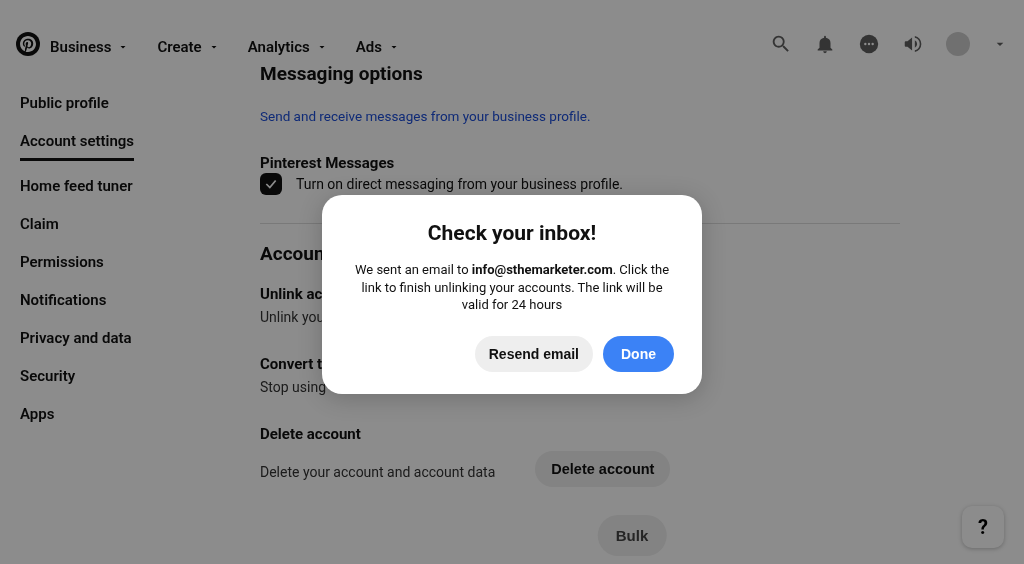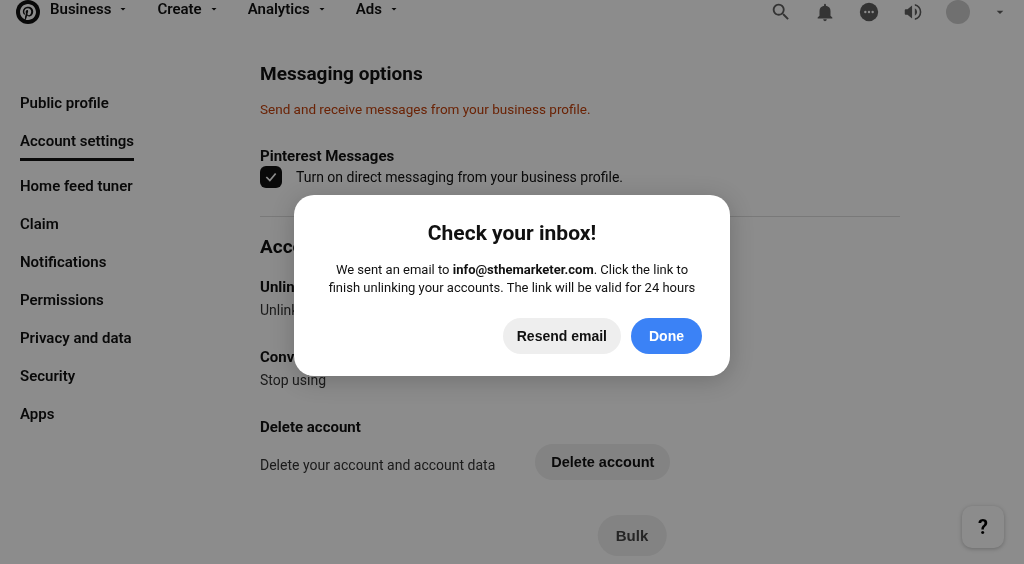--- a/index.html
+++ b/index.html
@@ -1,37 +1,37 @@
 <!DOCTYPE html>
 <html><head>
   <meta charset="utf-8">
   <style>
     * { box-sizing: border-box; margin: 0; padding: 0; }
     html, body { width: 1024px; height: 564px; overflow: hidden; font-family: -apple-system, BlinkMacSystemFont, "Segoe UI", Roboto, Helvetica, Arial, sans-serif; background: #fff; position: relative; }
 
     
-    .topbar { display: flex; align-items: flex-start; height: 56px; padding: 0 16px; }
+    .topbar { display: flex; align-items: flex-end; height: 56px; padding: 0 16px; }
     .logo { width: 24px; height: 24px; border-radius: 50%; background: #111; display: flex; align-items: center; justify-content: center; margin-right: 10px; }
     .logo svg { width: 16px; height: 16px; fill: #fff; }
     .nav-left { display: flex; align-items: center; gap: 28px; }
     .nav-item { display: flex; align-items: center; gap: 6px; font-size: 15px; font-weight: 600; color: #111; cursor: pointer; }
     .chevron { width: 12px; height: 12px; fill: #111; }
     .nav-right { margin-left: auto; display: flex; align-items: center; gap: 22px; }
     .nav-icon { width: 22px; height: 22px; fill: #5f5f5f; cursor: pointer; }
     .avatar { width: 24px; height: 24px; border-radius: 50%; background: #ccc; }
 
     
     .page { display: flex; height: calc(564px - 56px); }
     .sidebar { width: 240px; padding: 28px 0 0 20px; }
     .sidebar-item { font-size: 15px; font-weight: 600; color: #111; padding: 10px 0; cursor: pointer; width: fit-content; }
     .sidebar-item.active { border-bottom: 3px solid #111; padding-bottom: 8px; margin-bottom: 6px; }
 
     .content { flex: 1; padding: 6px 40px 0 20px; position: relative; }
     .section-title { font-size: 19px; font-weight: 700; color: #111; margin-top: 0; }
-    .section-sub { font-size: 13.5px; color: #c2410c; margin-top: 16px; }
+    .section-sub { font-size: 13.5px; color: #1d4ed8; margin-top: 23px; }
     .subheading { font-size: 15px; font-weight: 700; color: #111; margin-top: 30px; }
 
     .checkbox-row { display: flex; align-items: center; gap: 14px; margin-top: 1px; }
     .checkbox { width: 22px; height: 22px; border-radius: 6px; background: #111; display: flex; align-items: center; justify-content: center; }
     .checkbox svg { width: 14px; height: 14px; stroke: #fff; stroke-width: 3; fill: none; }
     .checkbox-label { font-size: 14px; color: #111; }
 
     .divider { border: none; border-top: 1px solid #ddd; margin: 28px 0 18px; max-width: 640px; }
 
     .muted-text { font-size: 14px; color: #333; margin-top: 6px; max-width: 640px; }
@@ -43,21 +43,21 @@
     .footer-actions { position: absolute; bottom: 8px; left: 50%; transform: translateX(-50%); display: flex; gap: 18px; }
     .footer-btn { background: #eee; border: none; border-radius: 22px; padding: 12px 18px; font-size: 15px; font-weight: 600; color: #444; cursor: pointer; }
 
     
     .help-btn { position: absolute; right: 20px; bottom: 16px; width: 42px; height: 42px; border-radius: 10px; background: #fff; box-shadow: 0 1px 4px rgba(0,0,0,0.25); display: flex; align-items: center; justify-content: center; font-weight: 700; font-size: 20px; cursor: pointer; }
 
     
     .overlay { position: absolute; inset: 0; background: rgba(0,0,0,0.45); }
 
     
-    .modal { position: absolute; top: 195px; left: 50%; transform: translateX(-50%); width: 436px; background: #fff; border-radius: 20px; padding: 26px 28px 22px; text-align: center; box-shadow: 0 4px 24px rgba(0,0,0,0.2); }
+    .modal { position: absolute; top: 195px; left: 50%; transform: translateX(-50%); width: 380px; background: #fff; border-radius: 20px; padding: 26px 28px 22px; text-align: center; box-shadow: 0 4px 24px rgba(0,0,0,0.2); }
     .modal h2 { font-size: 21px; font-weight: 700; color: #111; }
     .modal p { font-size: 13px; color: #111; margin-top: 16px; line-height: 1.35; }
     .modal p .email { font-weight: 700; }
     .modal-actions { display: flex; justify-content: flex-end; gap: 10px; margin-top: 22px; }
     .btn-secondary { background: #eee; border: none; border-radius: 22px; padding: 10px 14px; font-size: 14px; font-weight: 600; color: #111; cursor: pointer; }
     .btn-primary { background: #3b82f6; color: #fff; border: none; border-radius: 22px; padding: 10px 18px; font-size: 14px; font-weight: 600; cursor: pointer; }
   </style>
 </head>
 <body>
 
@@ -116,22 +116,22 @@
   </div>
 </div>
 
 <div class="page">
 
   <div class="sidebar">
     <div class="sidebar-item">Public profile</div>
     <div class="sidebar-item active">Account settings</div>
     <div class="sidebar-item">Home feed tuner</div>
     <div class="sidebar-item">Claim</div>
+    <div class="sidebar-item">Permissions</div>
     <div class="sidebar-item">Notifications</div>
-    <div class="sidebar-item">Permissions</div>
     <div class="sidebar-item">Privacy and data</div>
     <div class="sidebar-item">Security</div>
     <div class="sidebar-item">Apps</div>
   </div>
 
   <div class="content">
     <div class="section-title">Messaging options</div>
     <div class="section-sub">Send and receive messages from your business profile.</div>
 
     <div class="subheading">Pinterest Messages</div>

